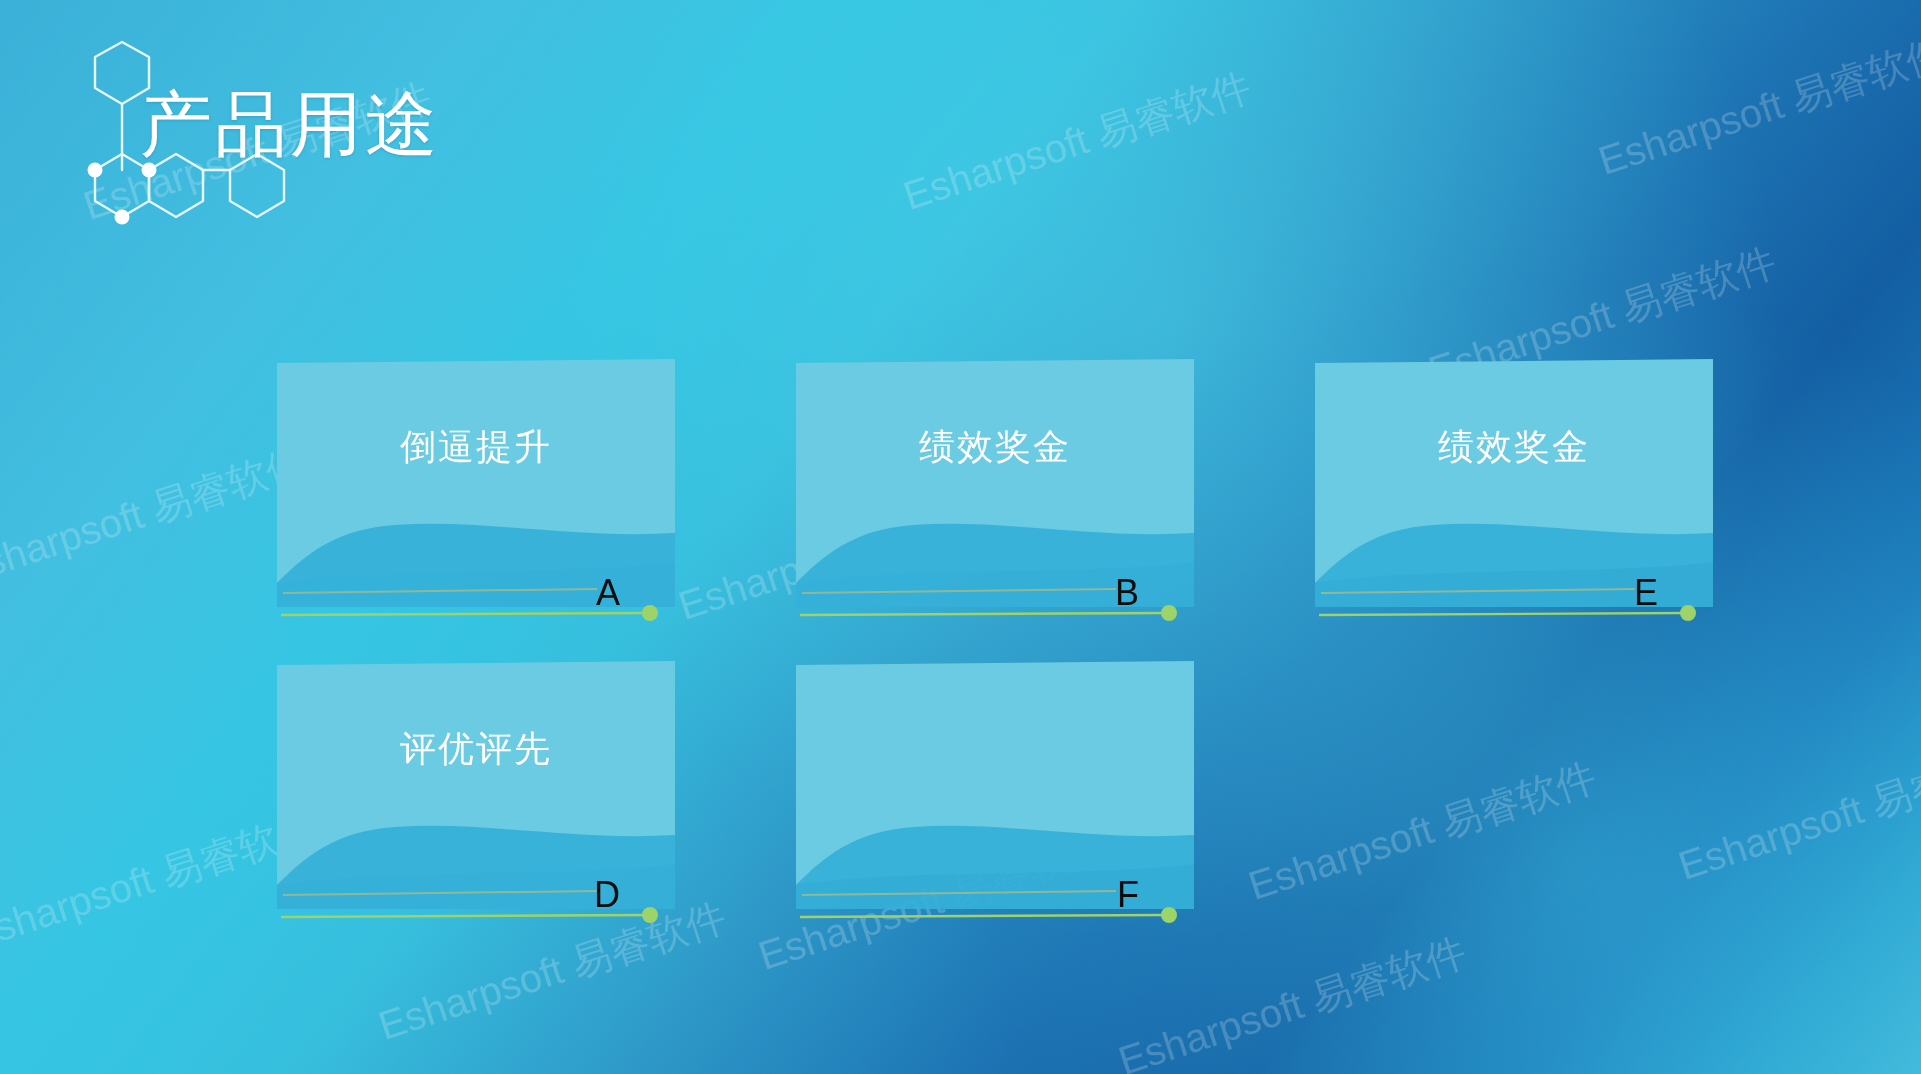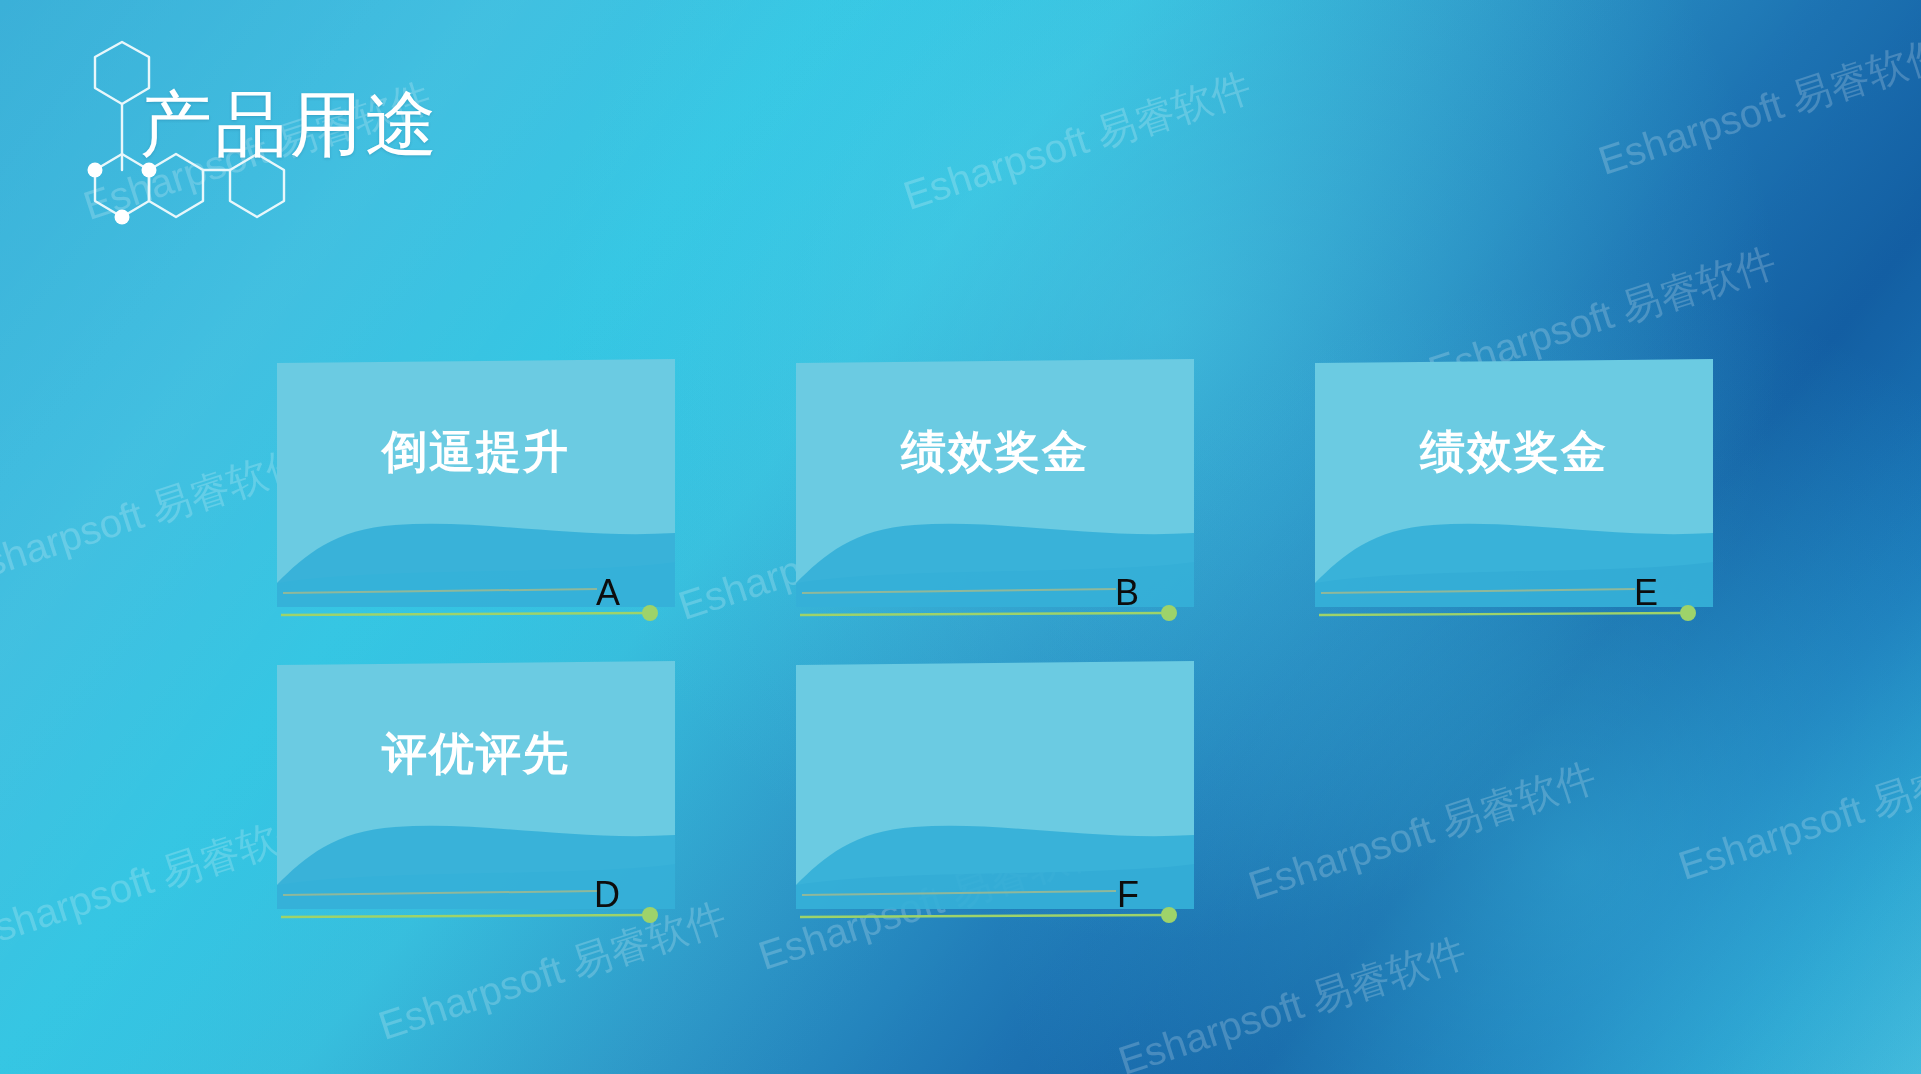--- a/index.html
+++ b/index.html
@@ -116,23 +116,23 @@
     height: 278px;
   }
   .card svg { display: block; }
   .card-label {
     position: absolute;
     left: 0;
     right: 0;
     top: 72px;
     text-align: center;
     color: #ffffff;
-    font-size: 45px;
+    font-size: 36px;
     letter-spacing: 2px;
-    font-weight: 700;
+    font-weight: 400;
     line-height: 1;
     pointer-events: none;
   }
   .card-letter {
     position: absolute;
     right: 57px;
     bottom: 24px;
     color: #0d0d0d;
     font-size: 36px;
     line-height: 1;

